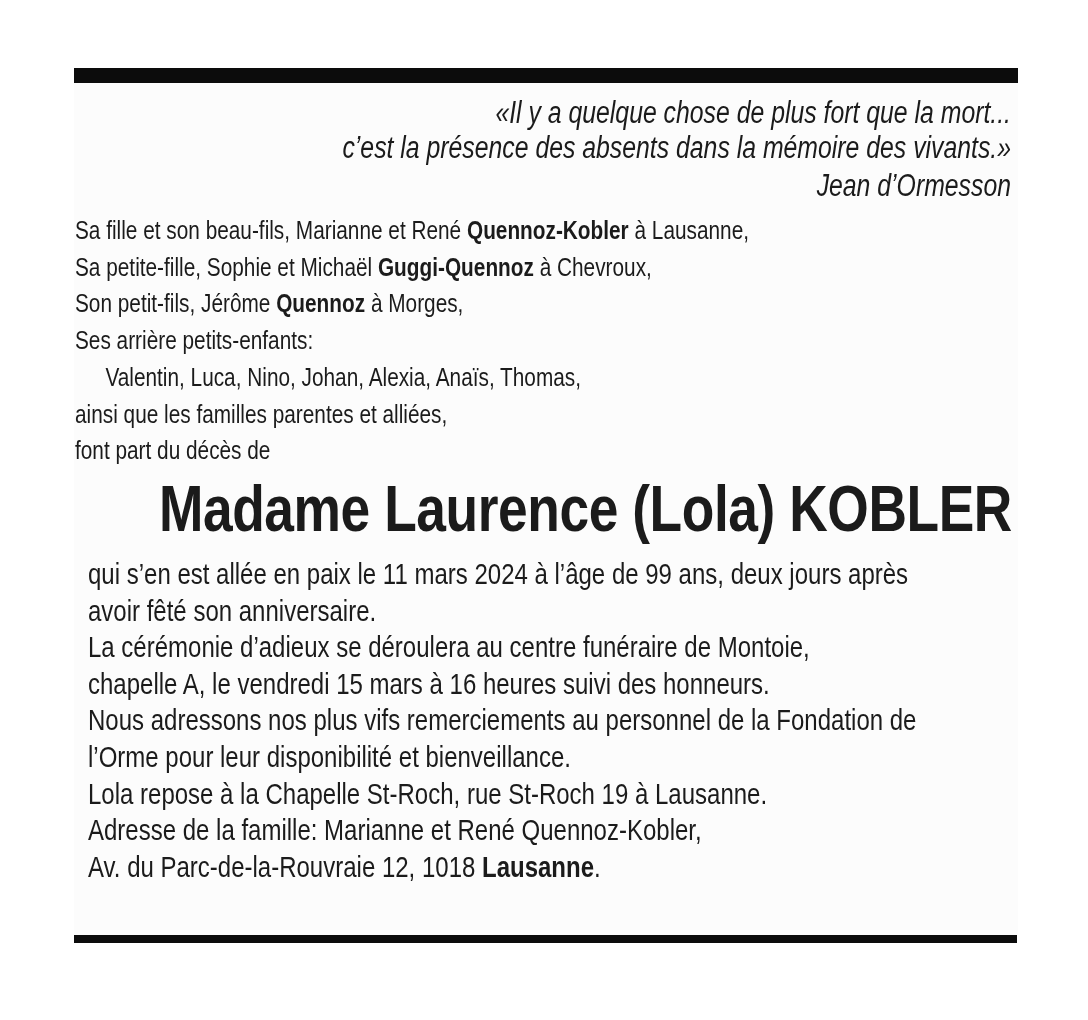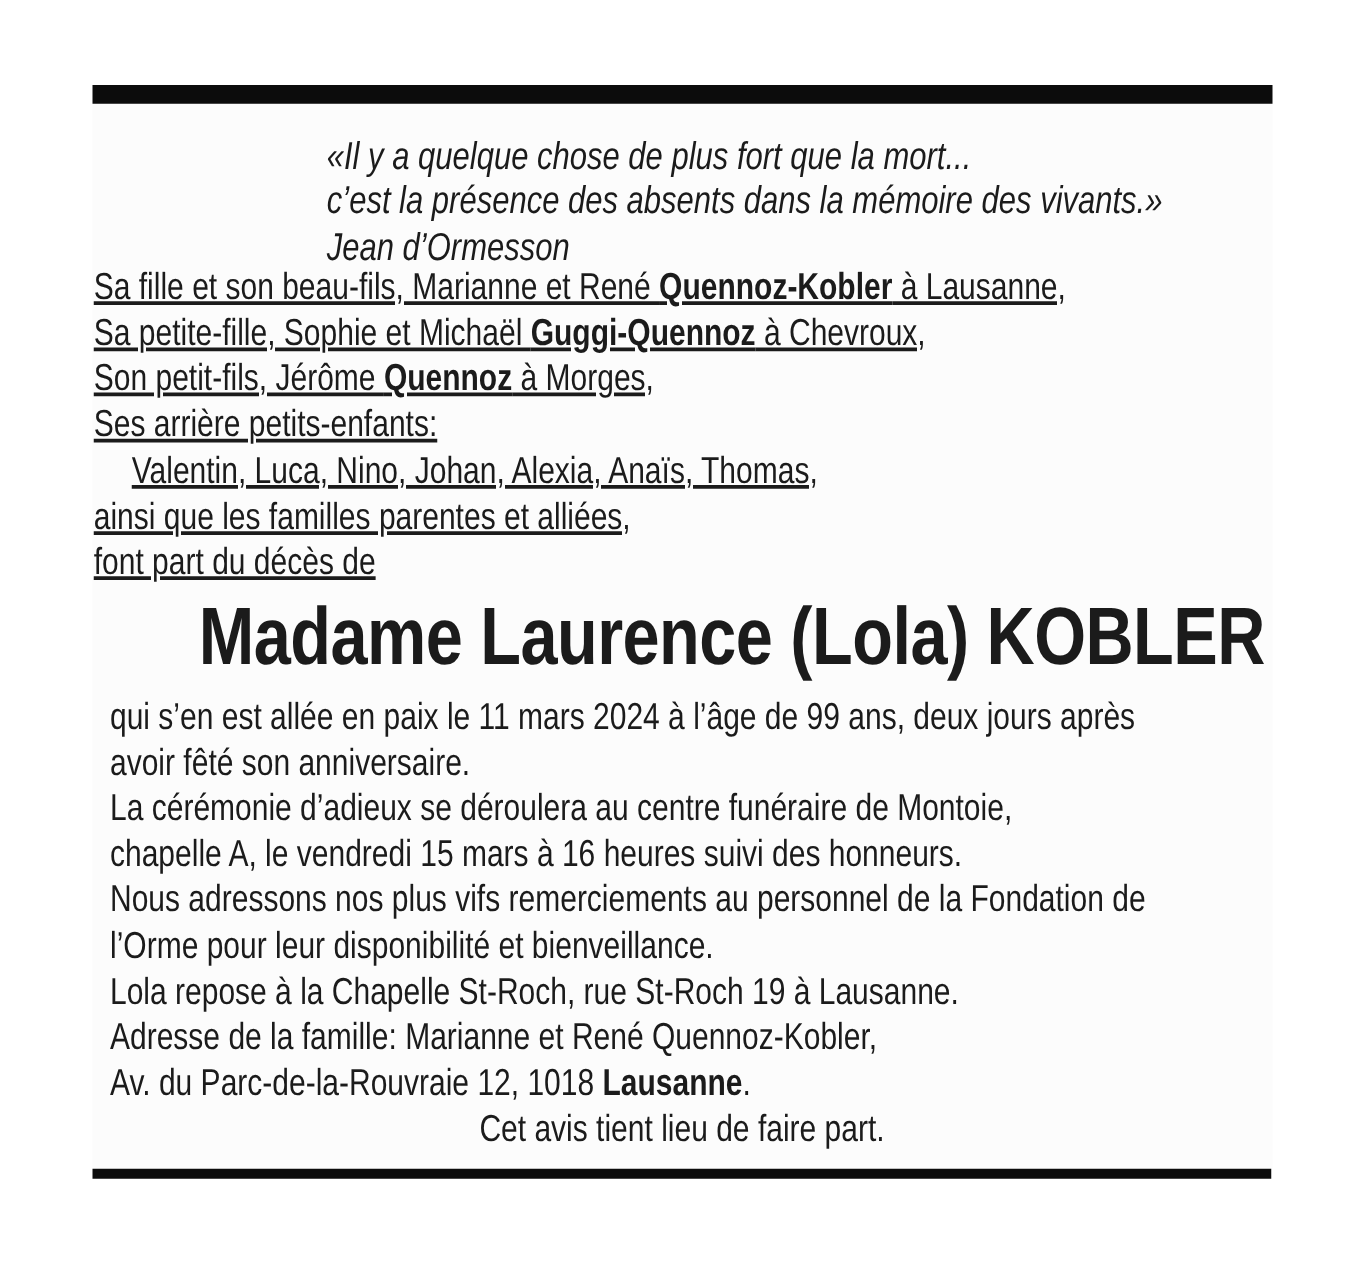--- a/index.html
+++ b/index.html
@@ -22,27 +22,27 @@
   .rule.bottom{left:74px;top:935px;width:943px;height:8px;}
 
   .line{white-space:nowrap;}
   
   .align-left .line{transform:scaleX(0.8);transform-origin:0 50%;}
   .align-right .line{transform:scaleX(0.8);transform-origin:100% 50%;}
   .align-center .line, .scale-center{transform:scaleX(0.8);transform-origin:50% 50%;}
 
   .quote-block{
     position:absolute;left:74px;right:77px;top:95px;
-    text-align:left;font-style:italic;font-size:31px;line-height:35px;margin-top:12px;
+    text-align:right;font-style:italic;font-size:31px;line-height:35px;
   }
   .quote-author{line-height:38px;margin-top:2px;}
 
   .family-block{
     position:absolute;left:75px;top:212px;width:990px;
-    text-align:left;font-size:30px;line-height:36.7px;text-decoration:underline;
+    text-align:left;font-size:26px;line-height:36.7px;
   }
   .line.indent{padding-left:38px;}
 
   .deceased-name{
     position:absolute;left:74px;top:473px;width:944px;
     text-align:center;font-size:65px;line-height:72px;font-weight:bold;
     white-space:nowrap;transform:scaleX(0.82);transform-origin:50% 50%;
     letter-spacing:-0.5px;
   }
 
@@ -92,17 +92,16 @@
       <div class="line"><span>avoir fêté son anniversaire.</span></div>
       <div class="line"><span>La cérémonie d’adieux se déroulera au centre funéraire de Montoie,</span></div>
       <div class="line"><span>chapelle A, le vendredi 15 mars à 16 heures suivi des honneurs.</span></div>
       <div class="line"><span>Nous adressons nos plus vifs remerciements au personnel de la Fondation de</span></div>
       <div class="line"><span>l’Orme pour leur disponibilité et bienveillance.</span></div>
       <div class="line"><span>Lola repose à la Chapelle St-Roch, rue St-Roch 19 à Lausanne.</span></div>
       <div class="line"><span>Adresse de la famille: Marianne et René Quennoz-Kobler,</span></div>
       <div class="line"><span>Av. du Parc-de-la-Rouvraie 12, 1018 </span><span class="bold">Lausanne</span><span>.</span></div>
     </div>
 
-  <div class="closing-line"><span class="line scale-center" style="display:inline-block;">Cet avis tient lieu de faire part.</span></div>
 
   <div class="rule bottom"></div>
 
 </div>
 
 </body></html>

